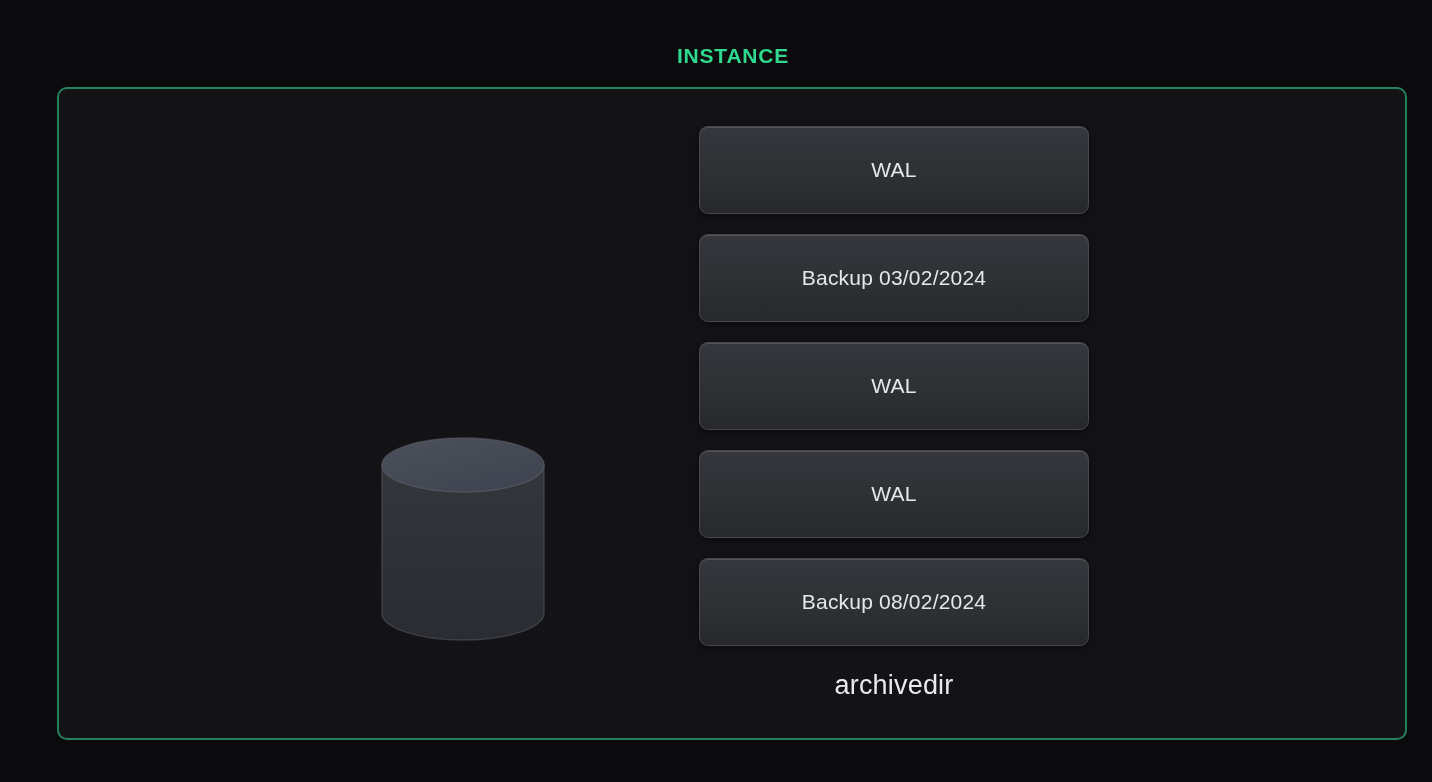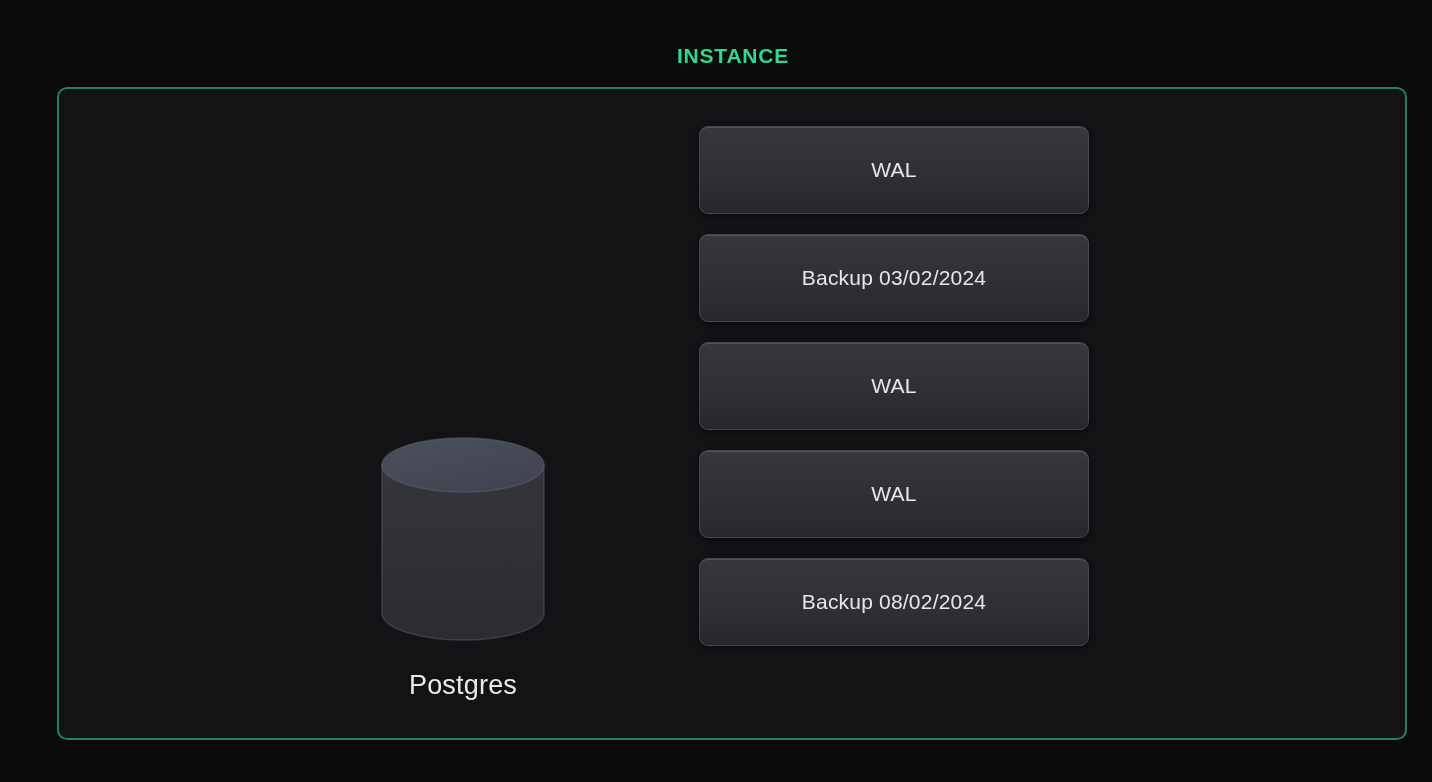--- a/index.html
+++ b/index.html
@@ -99,17 +99,17 @@
     </div>
 
     <div class="archive-stack">
         <div class="file-box">WAL</div>
         <div class="file-box">Backup 03/02/2024</div>
         <div class="file-box">WAL</div>
         <div class="file-box">WAL</div>
         <div class="file-box">Backup 08/02/2024</div>
       </div>
 
-    <div class="node-label postgres-label">Postgres</div>
 
+    <div class="node-label archivedir-label">archivedir</div>
 
   </div>
 </div>
 
 </body></html>

